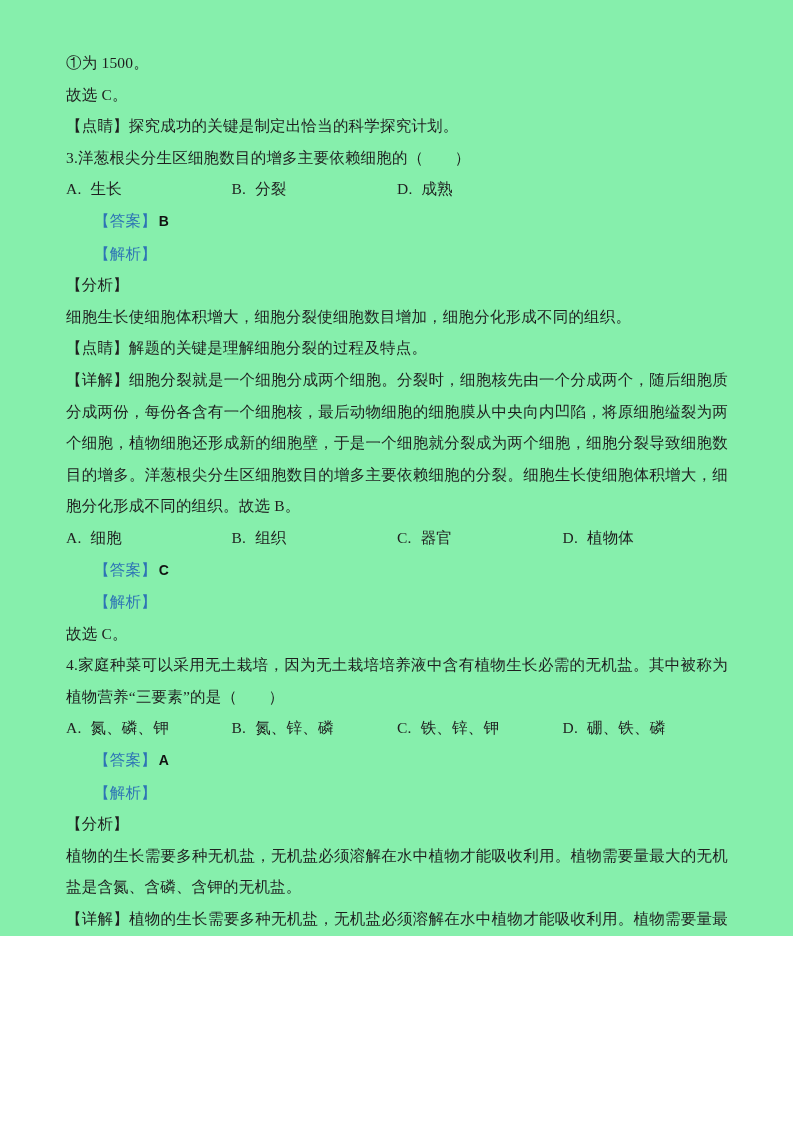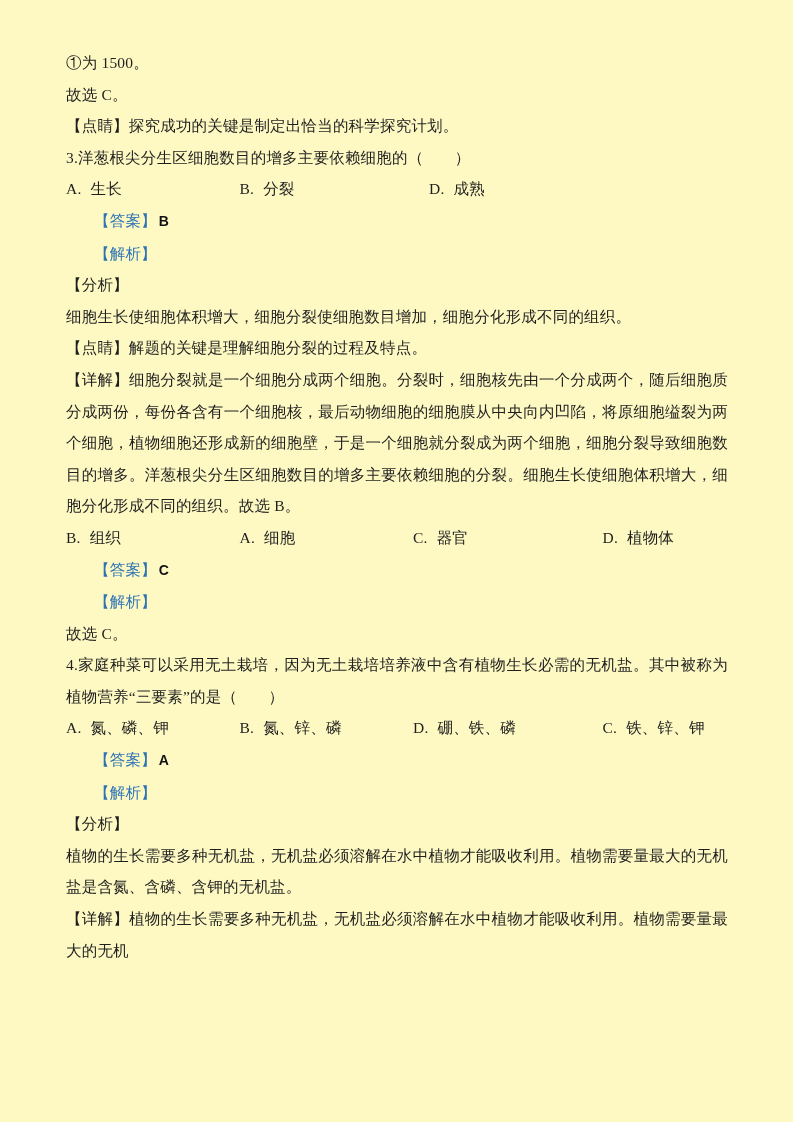--- a/index.html
+++ b/index.html
@@ -3,22 +3,22 @@
 <meta charset="utf-8">
 <style>
   html, body {
     margin: 0;
     padding: 0;
     background: #ffffff;
   }
   .page {
     position: relative;
     width: 793px;
-    height: 1122px;
-    background: #fef9c3;
+    height: 936px;
+    background: #86efac;
     overflow: hidden;
   }
   .content {
     position: absolute;
     left: 66px;
     top: 47px;
     width: 662px;
     font-family: "Liberation Serif", "DejaVu Serif", serif;
     font-size: 15.5px;
     color: #1f1f1f;
@@ -43,31 +43,29 @@
   .answer-letter {
     font-family: "Liberation Sans", "DejaVu Sans", sans-serif;
     font-weight: bold;
     font-size: 14px;
     color: #111111;
     margin-left: 2px;
   }
   .options {
     display: flex;
     flex-wrap: nowrap;
-    gap: 8px;
   }
   .opt {
     width: 165.5px;
     flex: 0 0 165.5px;
     white-space: nowrap;
     overflow: visible;
   }
   .opt:last-child {
     flex: 1 1 auto;
-    margin-left: 16px;
   }
   .opt-letter {
     margin-right: 9px;
   }
 </style>
 </head>
 <body>
 
 <div class="page">
   <div class="content">
@@ -80,34 +78,34 @@
         <span class="opt"><span class="opt-letter">B.</span><span>分裂</span></span>
         <span class="opt"><span class="opt-letter">D.</span><span>成熟</span></span>
       </div>
       <p class="line"><span class="tag-blue">【答案】</span><span class="answer-letter">B</span></p>
       <p class="line"><span class="tag-blue">【解析】</span></p>
       <p class="line"><span class="tag-black">【分析】</span></p>
       <p class="line para">细胞生长使细胞体积增大，细胞分裂使细胞数目增加，细胞分化形成不同的组织。</p>
       <p class="line para"><span class="tag-black">【点睛】</span><span>解题的关键是理解细胞分裂的过程及特点。</span></p>
       <p class="line para"><span class="tag-black">【详解】</span><span>细胞分裂就是一个细胞分成两个细胞。分裂时，细胞核先由一个分成两个，随后细胞质分成两份，每份各含有一个细胞核，最后动物细胞的细胞膜从中央向内凹陷，将原细胞缢裂为两个细胞，植物细胞还形成新的细胞壁，于是一个细胞就分裂成为两个细胞，细胞分裂导致细胞数目的增多。洋葱根尖分生区细胞数目的增多主要依赖细胞的分裂。细胞生长使细胞体积增大，细胞分化形成不同的组织。故选 B。</span></p>
       <div class="line options">
+        <span class="opt"><span class="opt-letter">A.</span><span>细胞</span></span>
         <span class="opt"><span class="opt-letter">B.</span><span>组织</span></span>
-        <span class="opt"><span class="opt-letter">A.</span><span>细胞</span></span>
         <span class="opt"><span class="opt-letter">C.</span><span>器官</span></span>
         <span class="opt"><span class="opt-letter">D.</span><span>植物体</span></span>
       </div>
       <p class="line"><span class="tag-blue">【答案】</span><span class="answer-letter">C</span></p>
       <p class="line"><span class="tag-blue">【解析】</span></p>
       <p class="line para">故选 C。</p>
       <p class="line para">4.家庭种菜可以采用无土栽培，因为无土栽培培养液中含有植物生长必需的无机盐。其中被称为植物营养“三要素”的是（　　）</p>
       <div class="line options">
         <span class="opt"><span class="opt-letter">A.</span><span>氮、磷、钾</span></span>
         <span class="opt"><span class="opt-letter">B.</span><span>氮、锌、磷</span></span>
+        <span class="opt"><span class="opt-letter">C.</span><span>铁、锌、钾</span></span>
         <span class="opt"><span class="opt-letter">D.</span><span>硼、铁、磷</span></span>
-        <span class="opt"><span class="opt-letter">C.</span><span>铁、锌、钾</span></span>
       </div>
       <p class="line"><span class="tag-blue">【答案】</span><span class="answer-letter">A</span></p>
       <p class="line"><span class="tag-blue">【解析】</span></p>
       <p class="line"><span class="tag-black">【分析】</span></p>
       <p class="line para">植物的生长需要多种无机盐，无机盐必须溶解在水中植物才能吸收利用。植物需要量最大的无机盐是含氮、含磷、含钾的无机盐。</p>
       <p class="line para"><span class="tag-black">【详解】</span><span>植物的生长需要多种无机盐，无机盐必须溶解在水中植物才能吸收利用。植物需要量最大的无机</span></p>
     </div>
 </div>
 
 </body></html>

